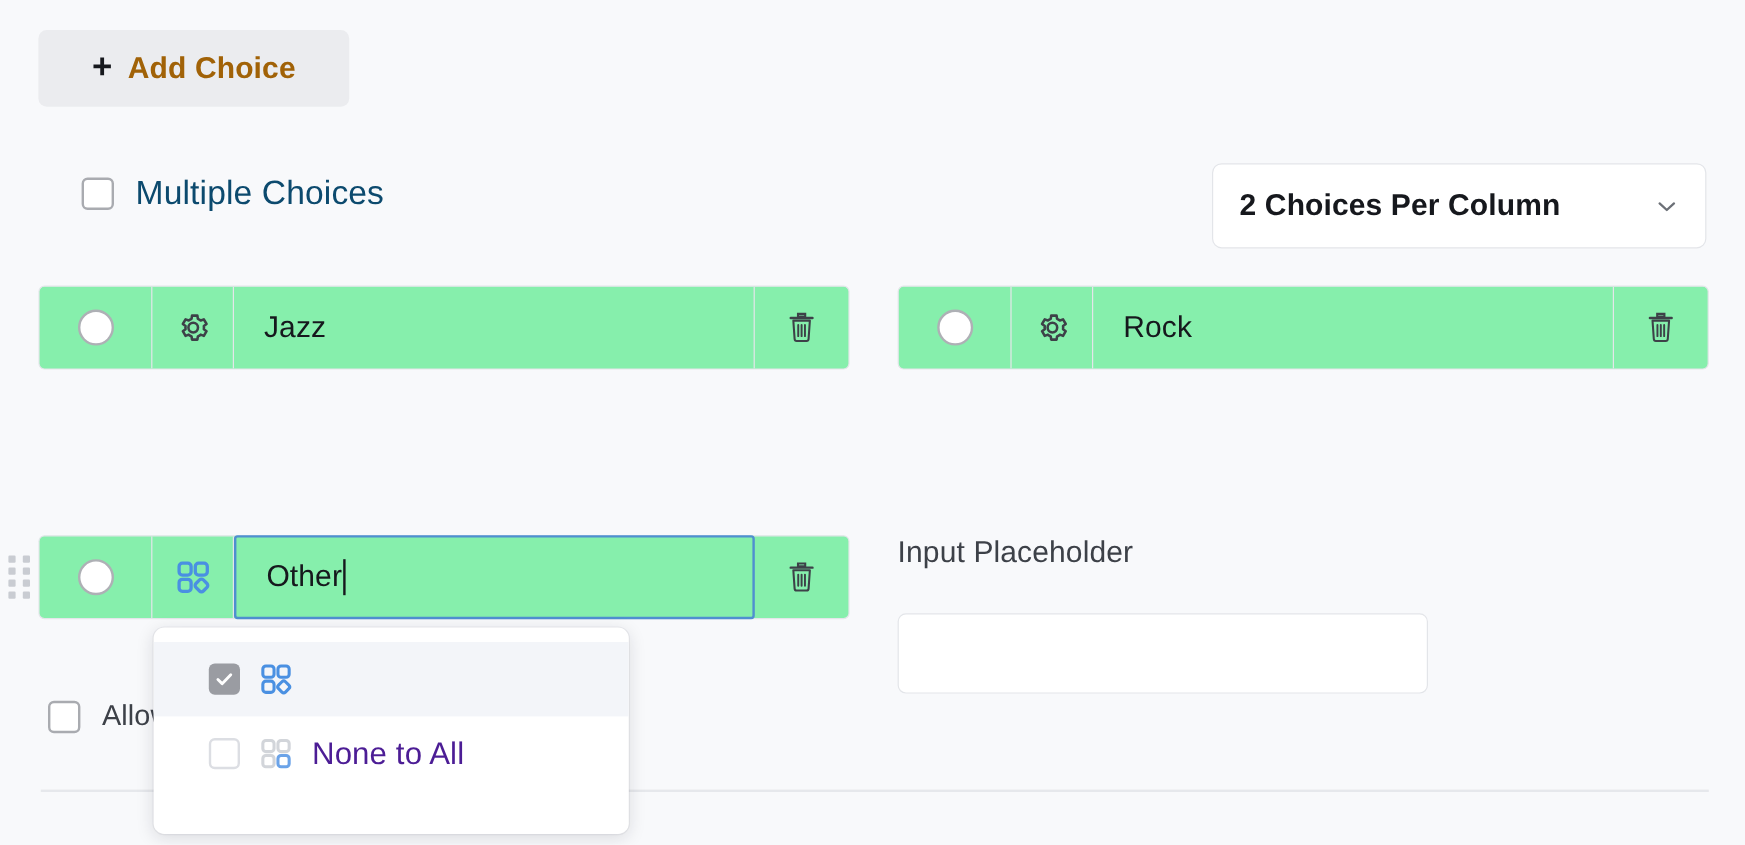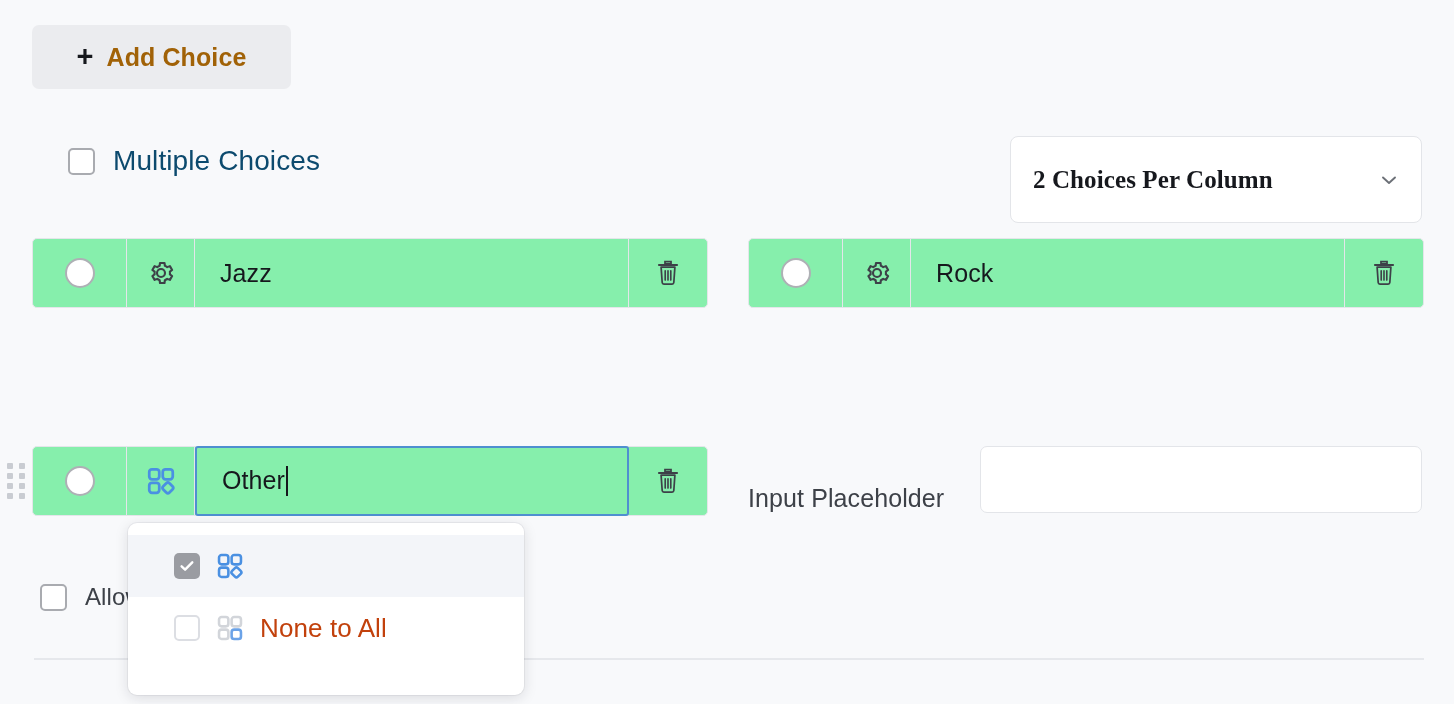--- a/index.html
+++ b/index.html
@@ -39,27 +39,26 @@
     border: 2.4px solid #a9abb0; border-radius: 5px;
     background: #fff; flex: none;
   }
   .mc-row .mc-label {
     font-size: 28px; color: #0c4a6e; letter-spacing: .1px;
   }
 
   
   .select-box {
     position: absolute; left: 1010px; top: 136px;
-    width: 412px; height: 87px;
+    width: 412px; height: 71px;
     background: #fff;
     border: 1.6px solid #e3e5e9; border-radius: 8px;
     display: flex; align-items: center;
     padding: 0 22px;
     cursor: pointer;
-    font-family: Liberation Serif, serif;
   }
   .select-box .sel-value {
     font-size: 25px; font-weight: 700; color: #16181d; flex: 1;
     letter-spacing: .1px;
   }
   .chev { width: 20px; height: 20px; flex: none; }
 
   
   .choice-row {
     position: absolute;
@@ -123,21 +122,21 @@
     display: grid; grid-template-columns: repeat(2, 6px);
     grid-template-rows: repeat(4, 6px);
     gap: 4px 6px;
     align-content: center;
   }
   .drag-handle i { display:block; width: 6px; height: 6px; background: #c9ccd2; border-radius: 1px; }
 
   
   .placeholder-row {
     position: absolute; left: 748px; top: 446px;
-    display: flex; align-items: flex-end; gap: 36px;
+    display: flex; align-items: flex-start; gap: 36px; flex-direction: column;
   }
   .placeholder-row .ph-label {
     font-size: 25px; color: #3d4148; letter-spacing: .1px;
   }
   .ph-input {
     width: 442px; height: 67px;
     background: #fff; border: 1.6px solid #e3e5e9; border-radius: 7px;
     font-size: 23px; padding: 0 16px;
     font-family: "Liberation Sans", sans-serif;
     color: #16181d;
@@ -174,21 +173,21 @@
     height: 62px;
     display: flex; align-items: center;
     padding: 0 0 0 46px; gap: 16px;
     cursor: pointer;
   }
   .dd-item.active { background: #f3f5f9; }
   .dd-item .dd-label {
     font-size: 26px; color: #16181d; letter-spacing: .1px;
   }
   .dd-item.disabled { cursor: default; }
-  .dd-item.disabled .dd-label { color: #c2410c; }
+  .dd-item.disabled .dd-label { color: #4c1d95; }
   .dd-cbox {
     width: 26px; height: 26px; border-radius: 5px; flex: none;
     display: flex; align-items: center; justify-content: center;
   }
   .dd-cbox.checked { background: #9a9ca2; }
   .dd-cbox.unchecked { border: 2.4px solid #dcdee3; background: #fff; }
 </style>
 </head>
 <body>
 

